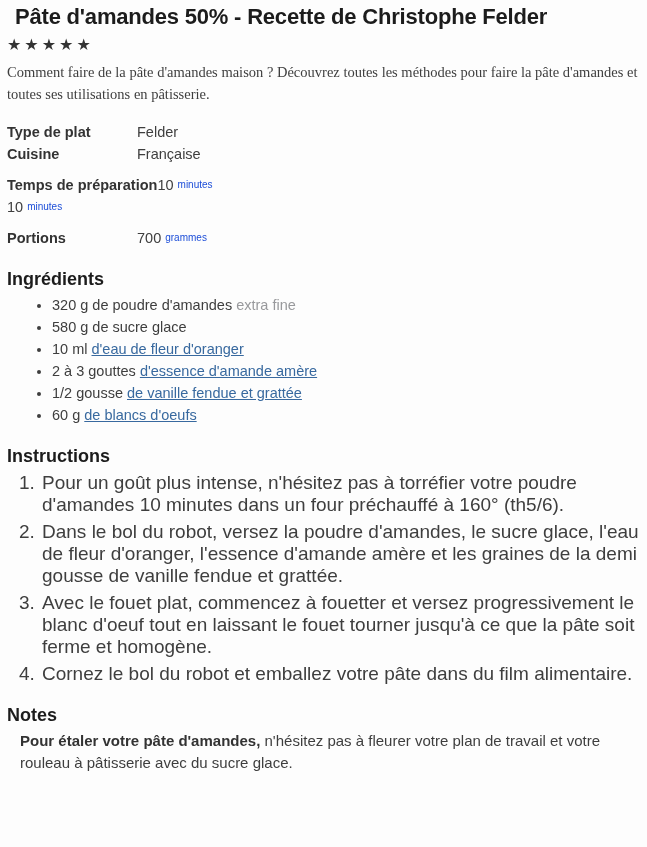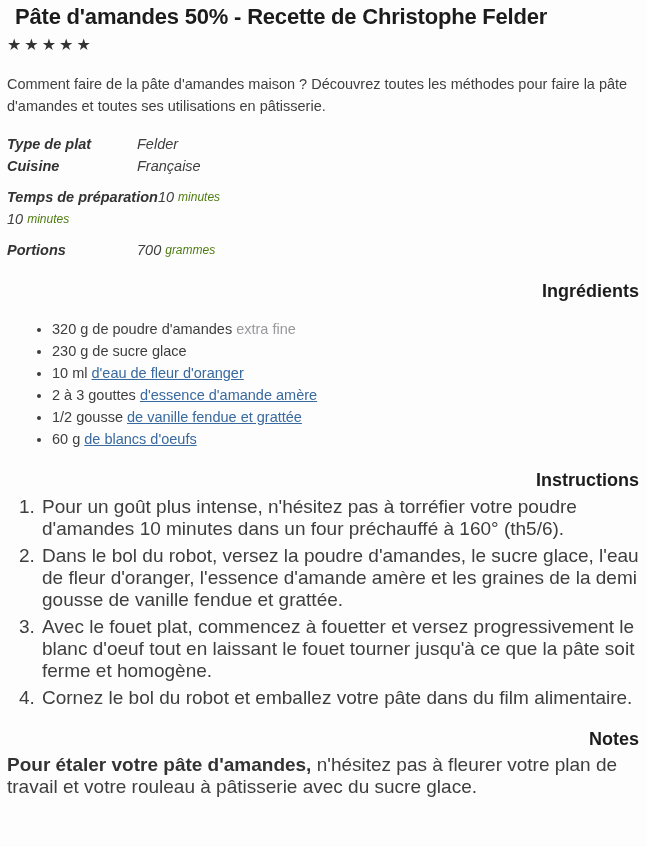--- a/index.html
+++ b/index.html
@@ -13,43 +13,43 @@
     overflow:hidden;
   }
   .title {
     font-size:22px; line-height:30px; font-weight:bold;
     color:#1c1c1c; margin:0; text-indent:8px; letter-spacing:-0.2px;
   }
   .stars {
     font-size:16px; letter-spacing:3px; color:#333333;
     margin-top:3px; height:20px; cursor:pointer;
   }
-  .desc { font-size:14.5px; line-height:22px; margin:18px 0 0 0; }
+  .desc { font-size:14.5px; line-height:22px; margin:6px 0 0 0;font-family:Liberation Serif, serif; }
 
-  .meta { margin-top:16px;font-style:italic; }
+  .meta { margin-top:16px; }
   .meta-group { margin-top:9px; }
   .meta-row { display:flex; font-size:14.5px; line-height:22px; }
   .meta-label { font-weight:bold; min-width:130px; color:#333333; }
   .meta-value { white-space:nowrap; }
-  .meta-unit { font-size:12px; margin-left:4px; color:#4d7c0f; }
+  .meta-unit { font-size:10px; margin-left:4px; color:#1d4ed8; }
 
   .section-heading {
     font-size:18px; line-height:21px; font-weight:bold;
-    color:#1c1c1c; margin:20px 0 0 0;text-align:right;
+    color:#1c1c1c; margin:20px 0 0 0;
   }
 
-  ul.ingredients { margin:16px 0 0 0; padding:0 0 0 45px; list-style:disc; }
+  ul.ingredients { margin:4px 0 0 0; padding:0 0 0 45px; list-style:disc; }
   ul.ingredients li { font-size:14.5px; line-height:22px; }
   a.ing-link { color:#38699f; text-decoration:underline; cursor:pointer; }
   .ing-note { color:#98999c; }
 
   ol.steps { margin:5px 0 0 0; padding:0 0 0 33px; }
   ol.steps li { font-size:19px; line-height:22px; margin-bottom:5px; padding-left:2px; }
 
-  .notes p { font-size:19px; line-height:22px; margin:4px 0 12px 0; }
+  .notes p { font-size:15px; line-height:22px; margin:4px 0 12px 13px; }
   .notes b { color:#333333; }
 </style>
 </head>
 <body>
 
 <h1 class="title">Pâte d'amandes 50% - Recette de Christophe Felder</h1>
 
 <div class="stars">★★★★★</div>
 
 <p class="desc">Comment faire de la pâte d'amandes maison ? Découvrez toutes les méthodes pour faire la pâte d'amandes et toutes ses utilisations en pâtisserie.</p>
@@ -85,21 +85,21 @@
   </div>
 </div>
 
 <h2 class="section-heading">Ingrédients</h2>
 <ul class="ingredients">
   <li>
     <span>320 g de poudre d'amandes</span>
     <span class="ing-note">extra fine</span>
   </li>
   <li>
-    <span>230 g de sucre glace</span>
+    <span>580 g de sucre glace</span>
   </li>
   <li>
     <span>10 ml</span>
     <a class="ing-link">d'eau de fleur d'oranger</a>
   </li>
   <li>
     <span>2 à 3 gouttes</span>
     <a class="ing-link">d'essence d'amande amère</a>
   </li>
   <li>

